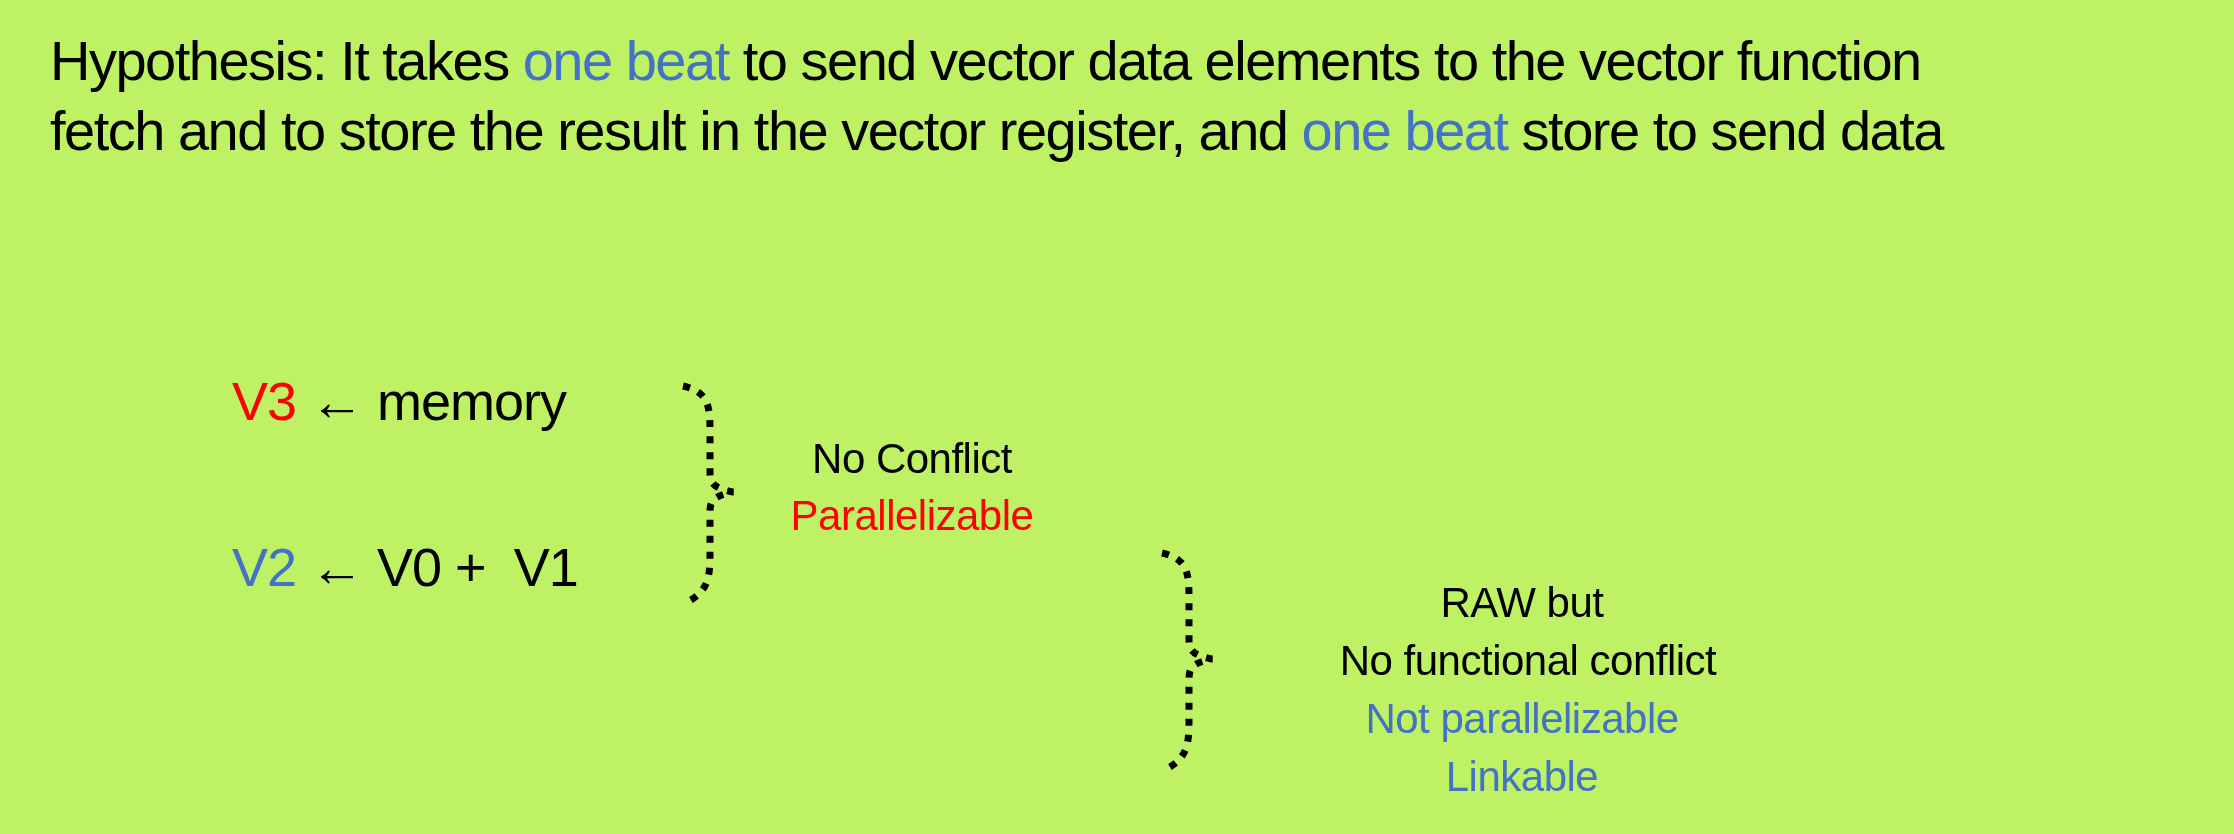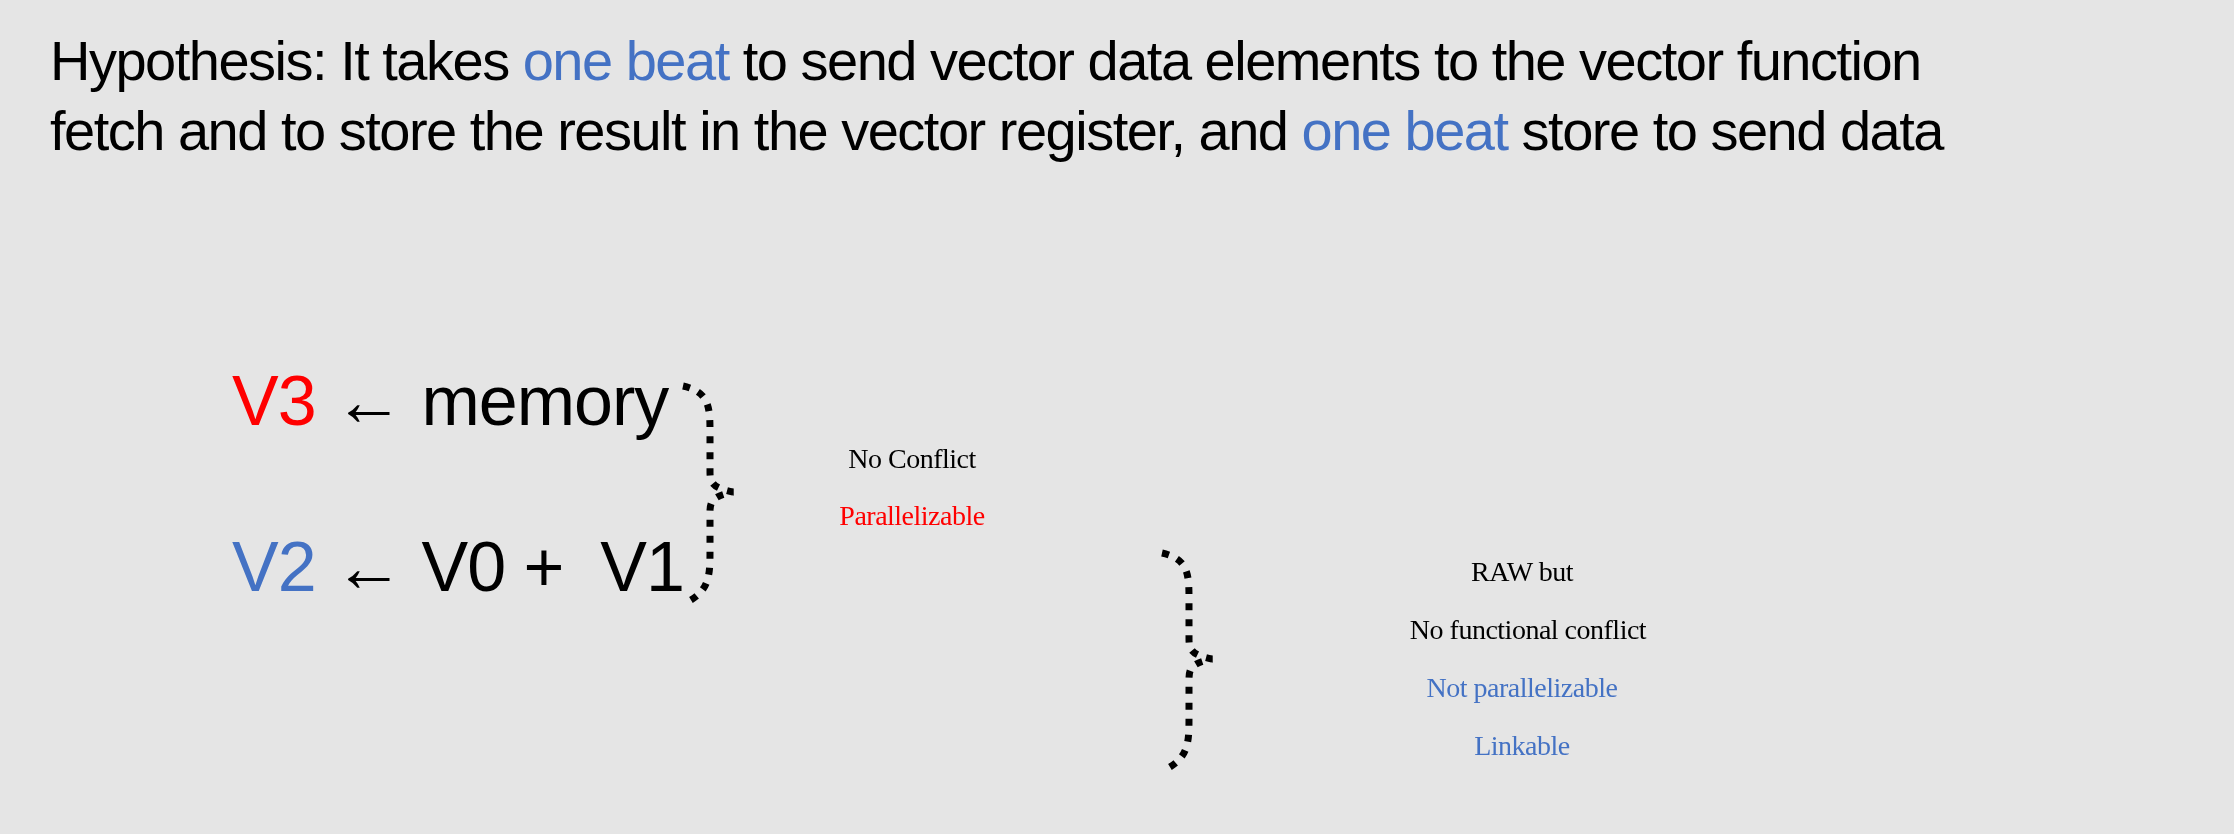--- a/index.html
+++ b/index.html
@@ -4,65 +4,64 @@
 <style>
   html, body {
     margin: 0;
     padding: 0;
     background: #ffffff;
   }
   #slide {
     position: relative;
     width: 2234px;
     height: 834px;
-    background: #e5e5e5;
+    background: #bef264;
     overflow: hidden;
     font-family: "Liberation Sans", "DejaVu Sans", sans-serif;
     color: #000000;
   }
   .para {
     position: absolute;
     left: 50px;
     top: 26px;
     width: 2160px;
     font-size: 56px;
     line-height: 70px;
     letter-spacing: -1.5px;
   }
   .para .hyp-line {
     white-space: pre;
   }
   .eq {
     position: absolute;
     left: 232px;
-    font-size: 70px;
+    font-size: 54px;
     line-height: 54px;
     letter-spacing: -1px;
     white-space: pre;
   }
   #eq-0 { top: 374px; }
   #eq-1 { top: 540px; text-align: center; }
   #eq-2 { top: 715px; }
   .annotation {
     position: absolute;
     text-align: center;
-    font-size: 28px;
+    font-size: 42px;
     letter-spacing: -0.5px;
     white-space: pre;
-    font-family: Liberation Serif, serif;
   }
   #annotation-0 {
     left: 762px;
     top: 430px;
     width: 300px;
     line-height: 57px;
   }
   #annotation-1 {
     left: 1292px;
-    top: 543px;
+    top: 574px;
     width: 460px;
     line-height: 58px;
     text-align: center;
   }
   .brace {
     position: absolute;
     width: 70px;
     height: 234px;
   }
   #brace-0 { left: 672px; top: 378px; }

